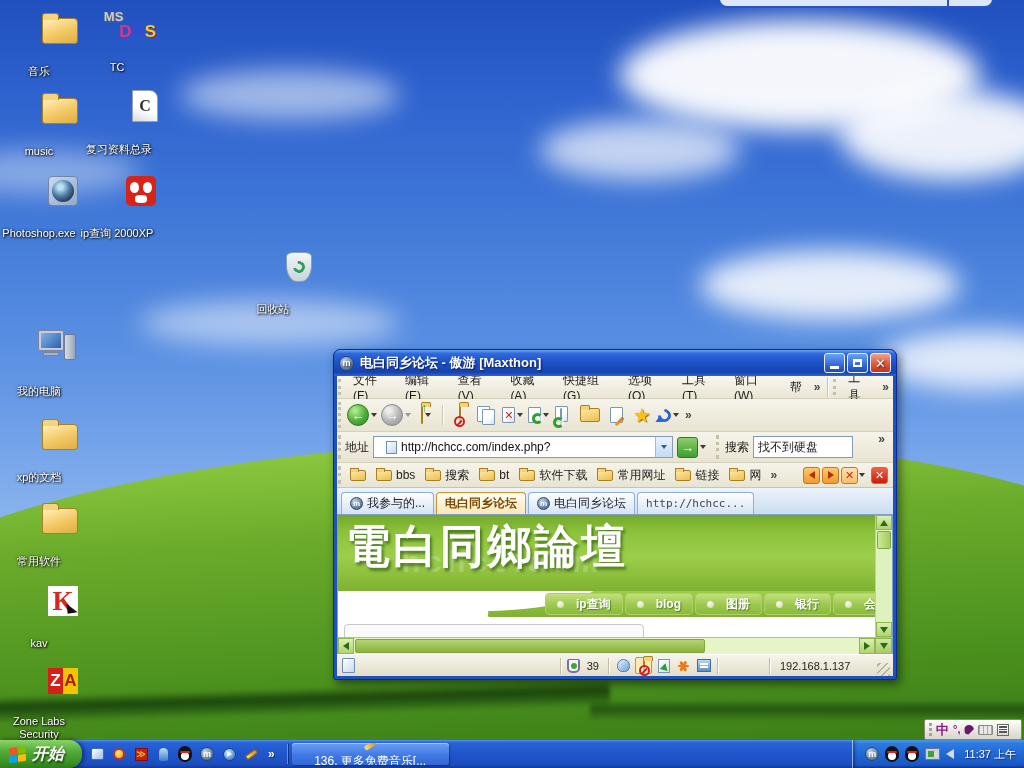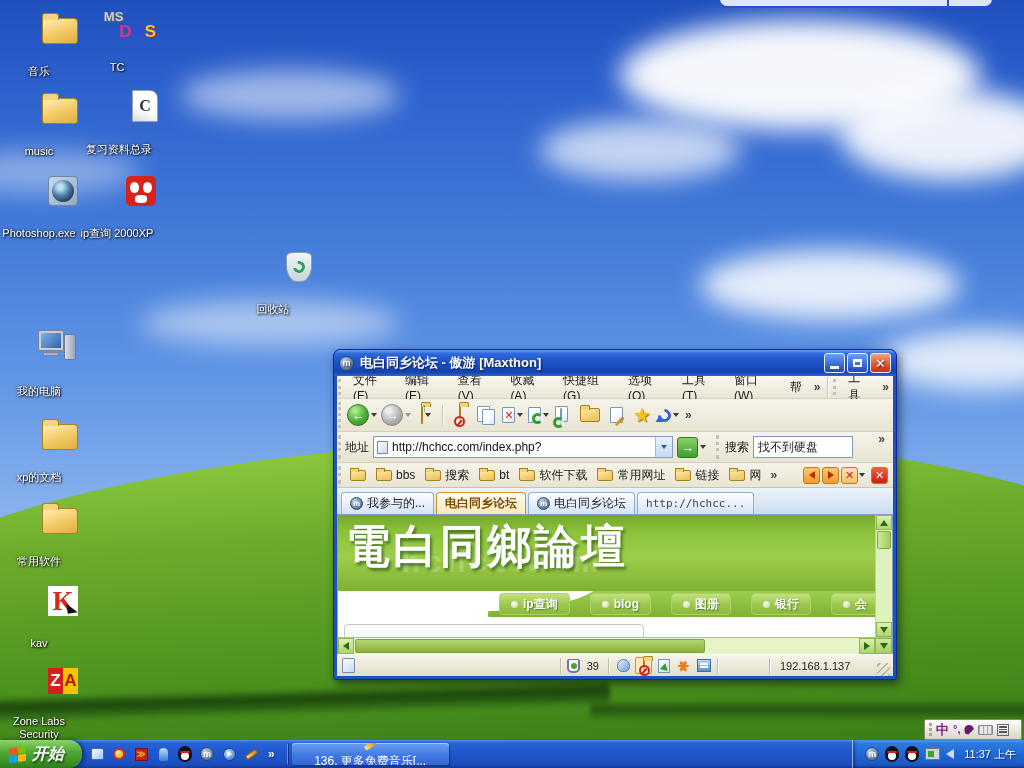--- a/index.html
+++ b/index.html
@@ -94,21 +94,21 @@
   .uring::after{content:"";position:absolute;left:-5px;top:-4px;border:4px solid transparent;border-bottom:6px solid #2E62D8;transform:rotate(45deg);}
   .minifold{width:18px;height:13px;background:linear-gradient(160deg,#FFE9A8,#EBbe52);border:1px solid #A8801E;border-radius:1px 2px 2px 2px;position:relative;}
   .minifold::before{content:"";position:absolute;top:-4px;left:-1px;width:8px;height:4px;background:#F4D27E;border:1px solid #A8801E;border-bottom:none;border-radius:2px 2px 0 0;}
   .noslash{position:absolute;right:-4px;bottom:-3px;width:11px;height:11px;border:2px solid #D42018;border-radius:50%;background:rgba(255,255,255,.5);}
   .noslash::after{content:"";position:absolute;left:0;top:3.5px;width:7px;height:2px;background:#D42018;transform:rotate(-45deg);}
   .star{font-size:19px;color:#FFC20E;text-shadow:0 0 1px #B8860B,1px 1px 1px #8A6508;line-height:1;}
   .penc{position:absolute;right:-3px;bottom:-1px;width:11px;height:3px;background:linear-gradient(90deg,#F0A030,#C87818);transform:rotate(-45deg);border-radius:1px;}
   .greenup{position:absolute;right:-4px;top:-5px;color:#2E8A22;font-weight:bold;font-size:12px;text-shadow:0 0 1px #fff;}
   
   .addrrow{height:31px;display:flex;align-items:center;background:linear-gradient(180deg,#F6F4EA,#E8E4D2);border-bottom:1px solid #D4D0BC;font-size:12px;color:#1A1A1A;padding-right:4px;}
-  .addrbox{width:300px;height:22px;background:#fff;border:1px solid #7F9DB9;display:flex;align-items:center;padding-left:3px;margin-left:4px;}
+  .addrbox{width:300px;height:22px;background:#fff;border:1px solid #7F9DB9;display:flex;align-items:center;padding-left:12px;margin-left:4px;}
   .addrbox .pgi{width:11px;height:13px;background:linear-gradient(135deg,#FFF,#C8D8EE);border:1px solid #6E8EB8;margin-right:4px;flex:0 0 auto;}
   .addrtext{flex:1;font-size:12px;color:#111;white-space:nowrap;overflow:hidden;}
   .combobtn{width:17px;height:20px;background:linear-gradient(180deg,#EAF2FC,#C6DAF2);border-left:1px solid #9DBBD8;display:flex;align-items:center;justify-content:center;}
   .combobtn .car{border-top-color:#2E5A9E;}
   .gobtn{width:21px;height:21px;margin-left:4px;border-radius:3px;background:linear-gradient(180deg,#8CD06A,#3E9E2E);border:1px solid #2E7A1E;
     color:#fff;font-weight:bold;font-size:13px;display:flex;align-items:center;justify-content:center;}
   .searchbox{width:100px;height:22px;background:#fff;border:1px solid #7F9DB9;margin-left:4px;display:flex;align-items:center;padding:0 4px;font-size:12px;}
   
   .bmrow{height:25px;display:flex;align-items:center;background:linear-gradient(180deg,#F6F4EA,#E8E4D2);border-bottom:1px solid #C8C4B0;font-size:12px;color:#222;}
   .bm{display:flex;align-items:center;gap:4px;padding:0 5px;height:100%;}
@@ -130,22 +130,22 @@
   .content{flex:1;position:relative;background:#fff;border-left:1px solid #7FA0C8;border-right:1px solid #7FA0C8;overflow:hidden;}
   .banner{position:absolute;left:0;right:17px;top:0;height:76px;overflow:hidden;
     background:linear-gradient(180deg,#74A82C 0%,#8CC23A 22%,#9CCE4C 55%,#8CBE3C 82%,#7FB032 100%);}
   .watermark{position:absolute;left:64px;top:30px;font-size:30px;font-weight:bold;color:rgba(255,255,255,.20);letter-spacing:5px;}
   .banner-title{position:absolute;left:8px;top:2px;font-family:"DejaVu Serif","Liberation Serif",serif;font-weight:bold;font-size:44px;color:#fff;
     letter-spacing:3px;text-shadow:2px 3px 3px rgba(30,70,5,.6);transform:scaleY(1.04);}
   .navstrip{position:absolute;left:0;right:17px;top:76px;height:26px;background:#fff;overflow:hidden;}
   .navswoosh{position:absolute;left:150px;right:0;top:0;bottom:0;background:linear-gradient(180deg,#9CCE4C,#7FB032);border-radius:60px 0 0 4px;}
   .navswoosh::before{content:"";position:absolute;left:-8px;top:-10px;width:120px;height:30px;background:#fff;border-radius:0 0 100% 0;}
   .navbtns{position:absolute;right:-14px;top:0;bottom:0;display:flex;align-items:center;}
-  .navbtn{height:22px;margin:0 10px;background:linear-gradient(180deg,#C2E07E 0%,#9CC84E 55%,#8ABA3E 100%);border-radius:4px;
-    display:flex;align-items:center;gap:5px;padding:0 11px;color:#fff;font-weight:bold;font-size:12px;text-shadow:1px 1px 1px rgba(60,100,20,.7);border:1px solid #AECF6A;}
+  .navbtn{height:22px;margin:0 1px;background:linear-gradient(180deg,#C2E07E 0%,#9CC84E 55%,#8ABA3E 100%);border-radius:4px;
+    display:flex;align-items:center;gap:12px;padding:0 11px;color:#fff;font-weight:bold;font-size:12px;text-shadow:1px 1px 1px rgba(60,100,20,.7);border:1px solid #AECF6A;}
   .navdot{width:7px;height:7px;border-radius:50%;background:radial-gradient(circle at 35% 30%,#FFFFFF,#BCD490);flex:0 0 auto;}
   .pagewhite{position:absolute;left:0;right:17px;top:102px;bottom:0;background:#fff;}
   .contentbox{position:absolute;left:6px;top:7px;width:300px;height:18px;border:1px solid #C8C8C8;border-radius:4px;background:#FAFAFA;}
   
   .vscroll{position:absolute;right:0;top:0;bottom:0;width:17px;background:#DFF1BC;display:flex;flex-direction:column;border-left:1px solid #B8D890;}
   .sbtn{height:15px;background:linear-gradient(180deg,#DCF0B2,#AFD470);border:1px solid #8FB850;display:flex;align-items:center;justify-content:center;flex:0 0 auto;}
   .tri-u{width:0;height:0;border-left:4px solid transparent;border-right:4px solid transparent;border-bottom:6px solid #2E6B15;}
   .tri-d{width:0;height:0;border-left:4px solid transparent;border-right:4px solid transparent;border-top:6px solid #2E6B15;}
   .tri-le{width:0;height:0;border-top:4px solid transparent;border-bottom:4px solid transparent;border-right:6px solid #2E6B15;}
   .tri-ri{width:0;height:0;border-top:4px solid transparent;border-bottom:4px solid transparent;border-left:6px solid #2E6B15;}

